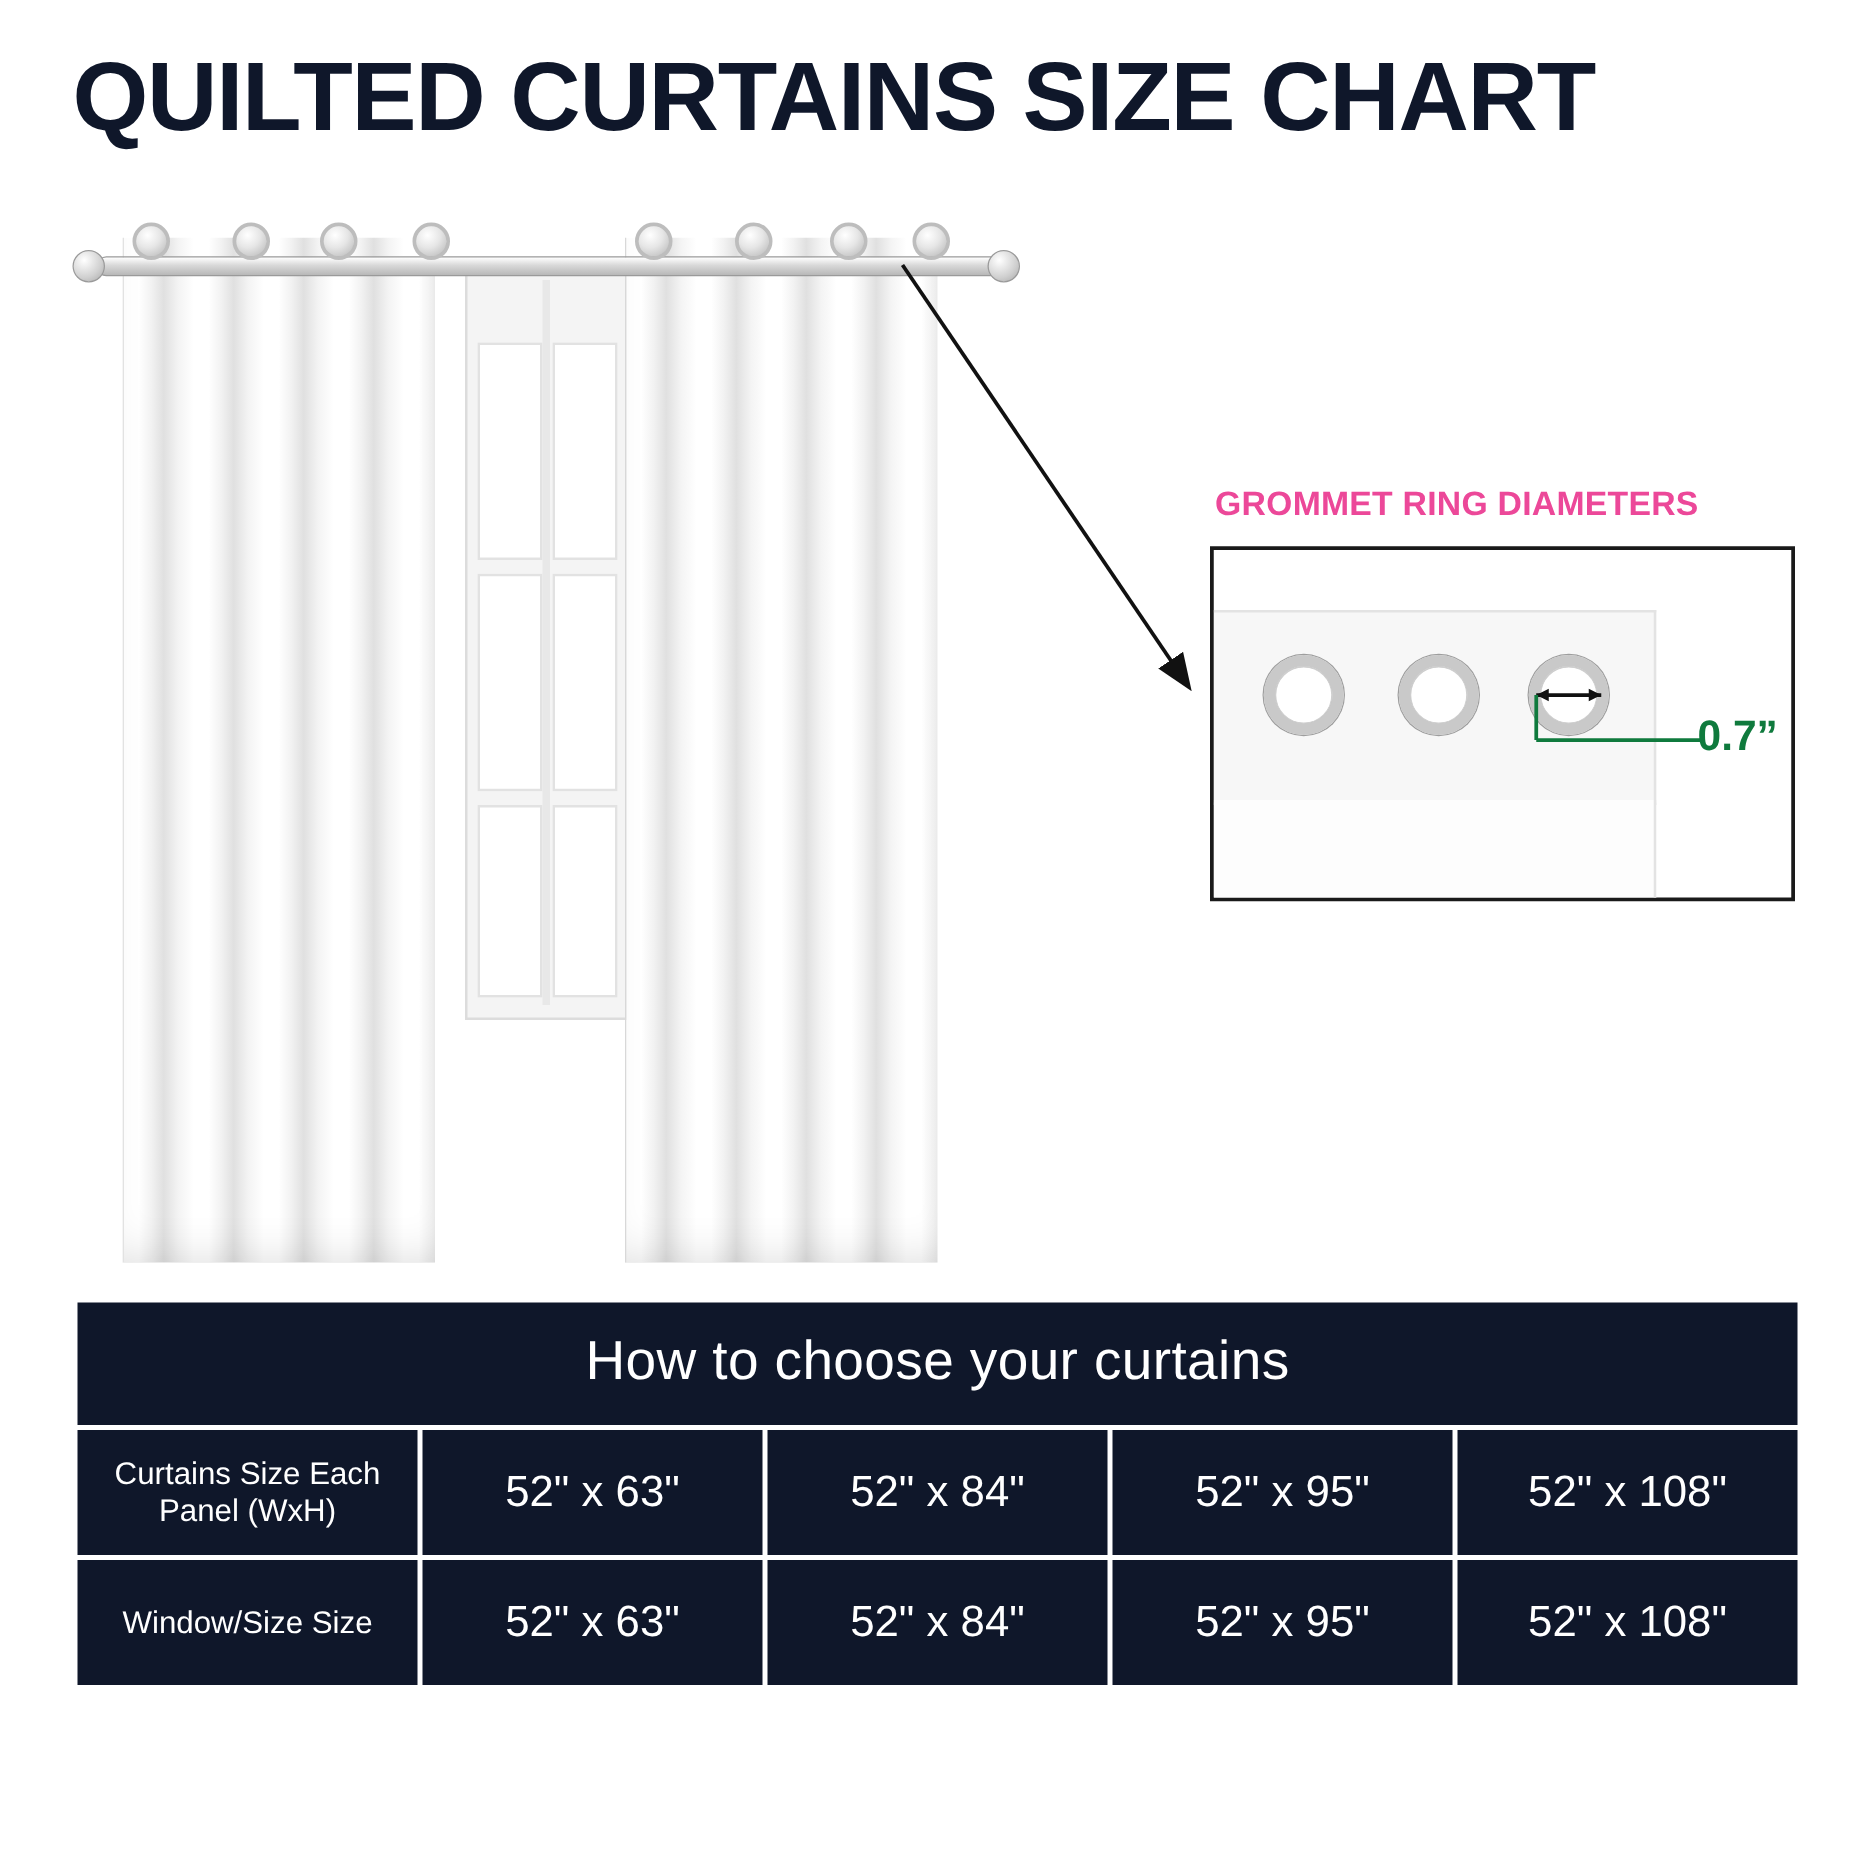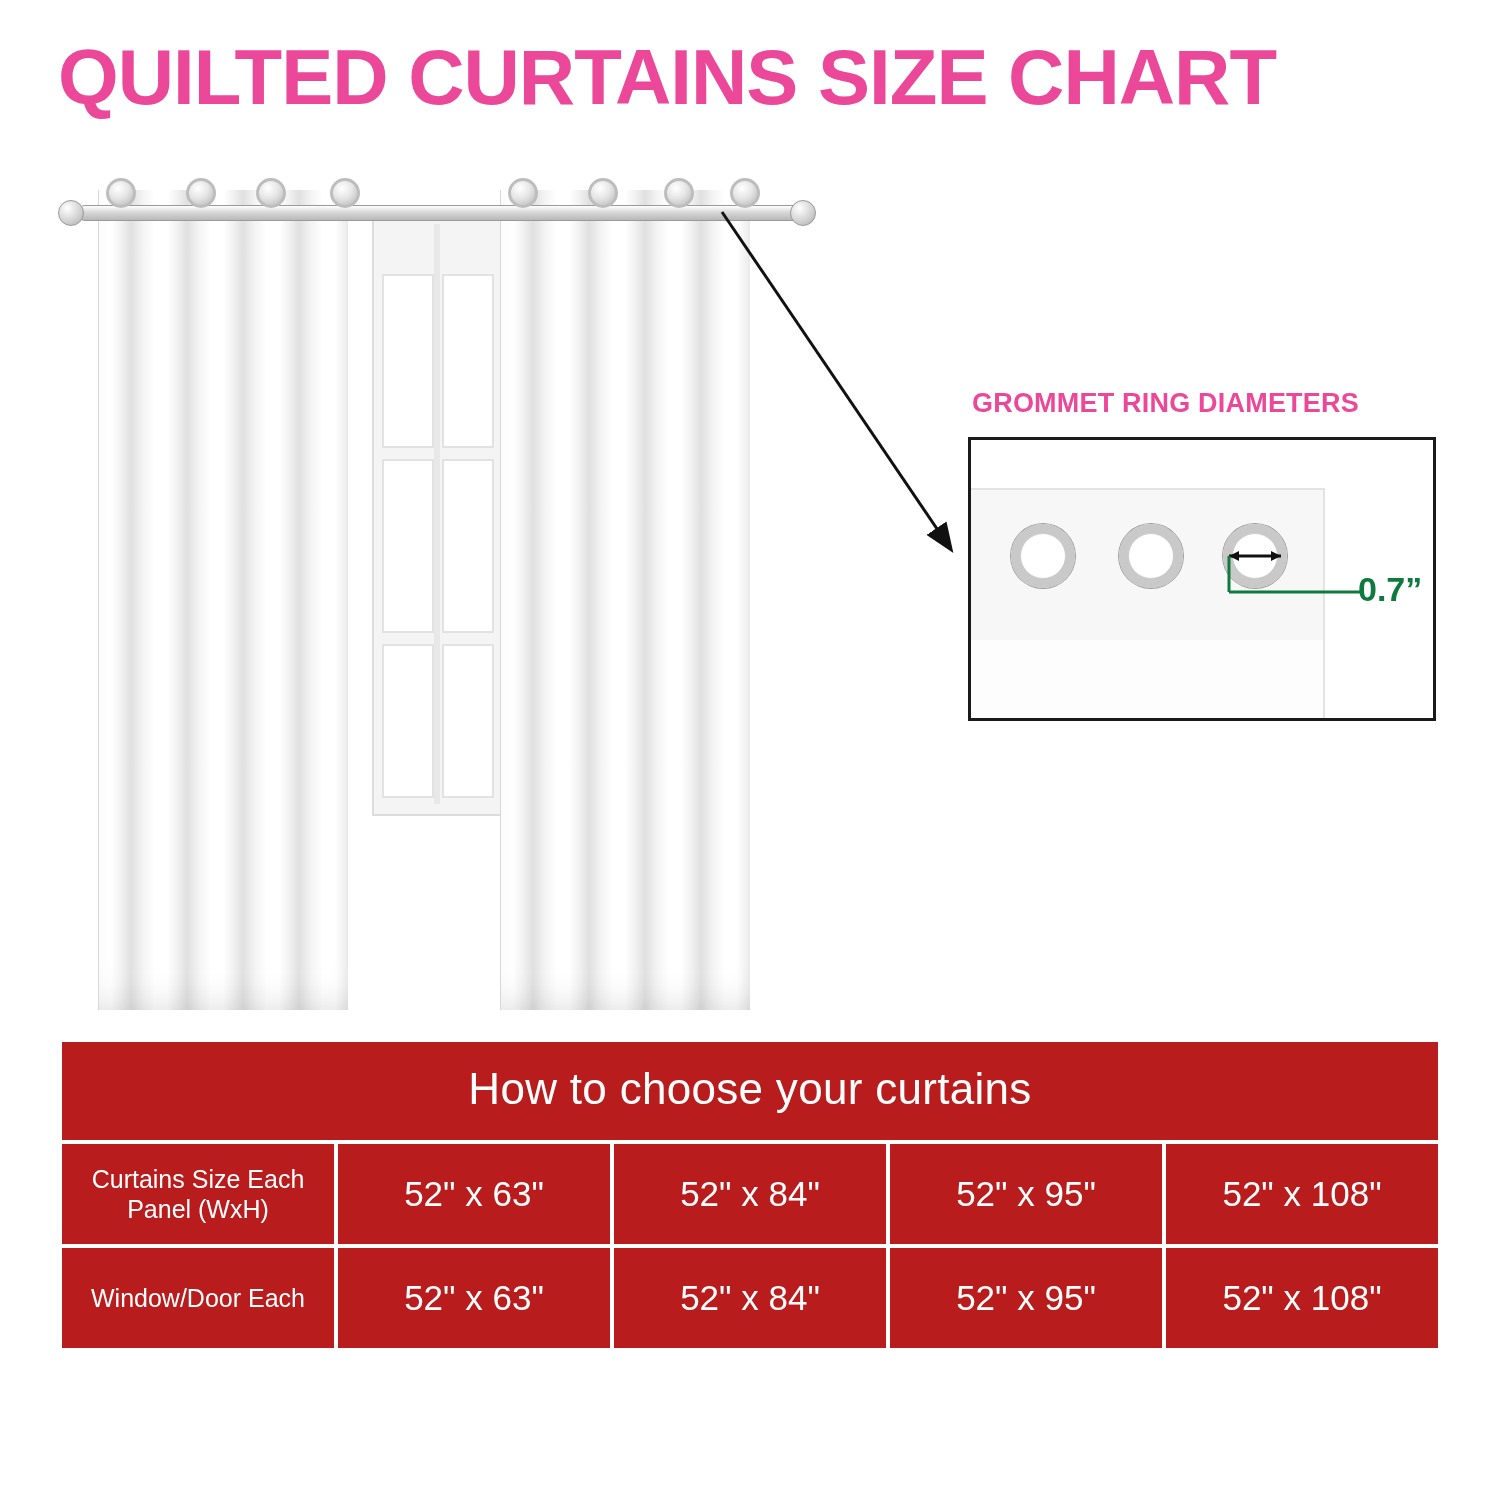--- a/index.html
+++ b/index.html
@@ -17,21 +17,21 @@
 
   
   .page-title {
     position: absolute;
     left: 58px;
     top: 38px;
     width: 1400px;
     font-size: 78px;
     font-weight: bold;
     letter-spacing: -1px;
-    color: #ec4899;
+    color: #0f172a;
     line-height: 1.0;
     white-space: nowrap;
   }
 
   
   .illustration {
     position: absolute;
     left: 0;
     top: 150px;
     width: 900px;
@@ -203,21 +203,21 @@
   .size-table {
     position: absolute;
     left: 58px;
     top: 1038px;
     width: 1384px;
     border-collapse: separate;
     border-spacing: 4px;
     table-layout: fixed;
   }
   .size-table td, .size-table th {
-    background: #b91c1c;
+    background: #0f172a;
     color: #ffffff;
     text-align: center;
     vertical-align: middle;
     font-weight: normal;
   }
   .table-caption-cell {
     font-size: 44px;
     padding: 22px 0 26px 0;
     letter-spacing: .3px;
   }
@@ -315,20 +315,20 @@
       <td class="table-caption-cell" colspan="5">How to choose your curtains</td>
     </tr>
     <tr>
       <td class="row-label">Curtains Size Each Panel (WxH)</td>
       <td class="size-cell">52" x 63"</td>
       <td class="size-cell">52" x 84"</td>
       <td class="size-cell">52" x 95"</td>
       <td class="size-cell">52" x 108"</td>
     </tr>
     <tr>
-      <td class="row-label">Window/Door Each</td>
+      <td class="row-label">Window/Size Size</td>
       <td class="size-cell">52" x 63"</td>
       <td class="size-cell">52" x 84"</td>
       <td class="size-cell">52" x 95"</td>
       <td class="size-cell">52" x 108"</td>
     </tr>
   </tbody>
 </table>
 
 </body></html>

